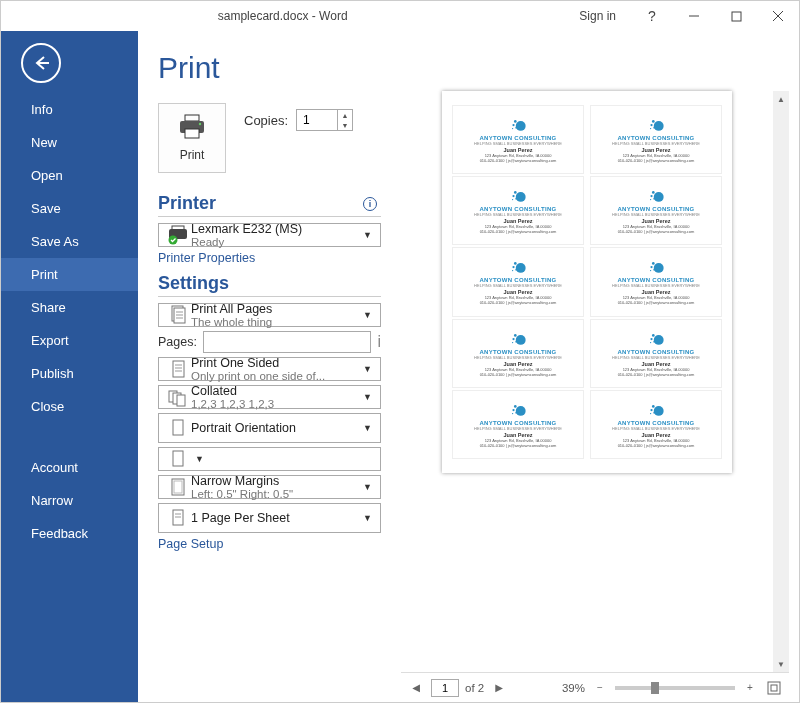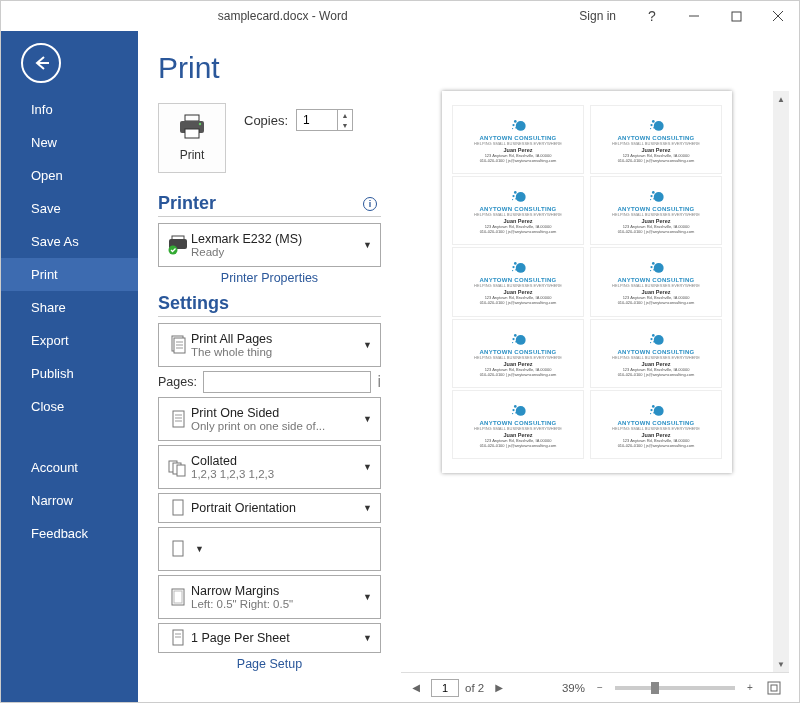--- a/index.html
+++ b/index.html
@@ -36,29 +36,29 @@
 .copies-label { font-size: 13px; color: #333; }
 .spinner { display: flex; align-items: center; border: 1px solid #aaa; height: 22px; }
 .spinner input { border: none; width: 40px; padding: 0 6px; font-size: 12px; outline: none; }
 .spinner-btns { display: flex; flex-direction: column; border-left: 1px solid #aaa; }
 .spinner-btns div { width: 14px; height: 10px; display:flex; align-items:center; justify-content:center; font-size: 7px; color:#555; cursor:pointer;}
 
 .section-title { color: #2a579a; font-size: 18px; font-weight: 700; display:flex; justify-content:space-between; align-items:center; padding-right: 4px;}
 .section-title .info-icon { width: 14px; height:14px; border:1px solid #2a579a; border-radius:50%; font-size:9px; color:#2a579a; display:flex; align-items:center; justify-content:center; cursor:pointer;}
 .divider { border-bottom: 1px solid #ccc; margin: 2px 0 6px 0; }
 
-.combo { border: 1px solid #aaa; height: 44px; display: flex; align-items: center; padding: 0 4px 0 6px; margin-bottom: 4px; cursor: pointer; background:#fff; }
+.combo { border: 1px solid #aaa; height: 24px; display: flex; align-items: center; padding: 0 4px 0 6px; margin-bottom: 4px; cursor: pointer; background:#fff; }
 .combo.short { height: 30px; }
 .combo .icon-slot { width: 26px; display:flex; align-items:center; justify-content:center; flex-shrink:0;}
 .combo .text { flex: 1; overflow:hidden; }
 .combo .line1 { font-size: 12.5px; color: #222; white-space: nowrap; }
 .combo .line2 { font-size: 11.5px; color: #777; white-space: nowrap; overflow: hidden; text-overflow: ellipsis;}
 .combo .caret { font-size: 9px; color: #333; padding: 0 4px; }
 
-.link { color: #2a579a; font-size: 12.5px; text-align: center; margin: 2px 0 8px 0; cursor:pointer; }
+.link { color: #2a579a; font-size: 12.5px; text-align: left; margin: 2px 0 8px 0; cursor:pointer; }
 
 .pages-row { display:flex; align-items:center; gap: 6px; margin-bottom: 4px;}
 .pages-label { font-size: 12.5px; color:#333; }
 .pages-input { flex:1; border:1px solid #aaa; height:22px; font-size:12px; padding:0 4px; outline:none;}
 
 
 .preview-col { flex: 1; display: flex; flex-direction: column; padding: 60px 10px 0 20px; }
 .preview-area { flex:1; display:flex; align-items:flex-start; justify-content:center; background:#fff; position:relative;}
 .page { width: 290px; height: 382px; background:#fff; box-shadow: 0 0 4px rgba(0,0,0,0.4); padding: 14px 10px; }
 .cards { display:grid; grid-template-columns: 1fr 1fr; grid-template-rows: repeat(5,1fr); gap: 2px 6px; height:100%;}

